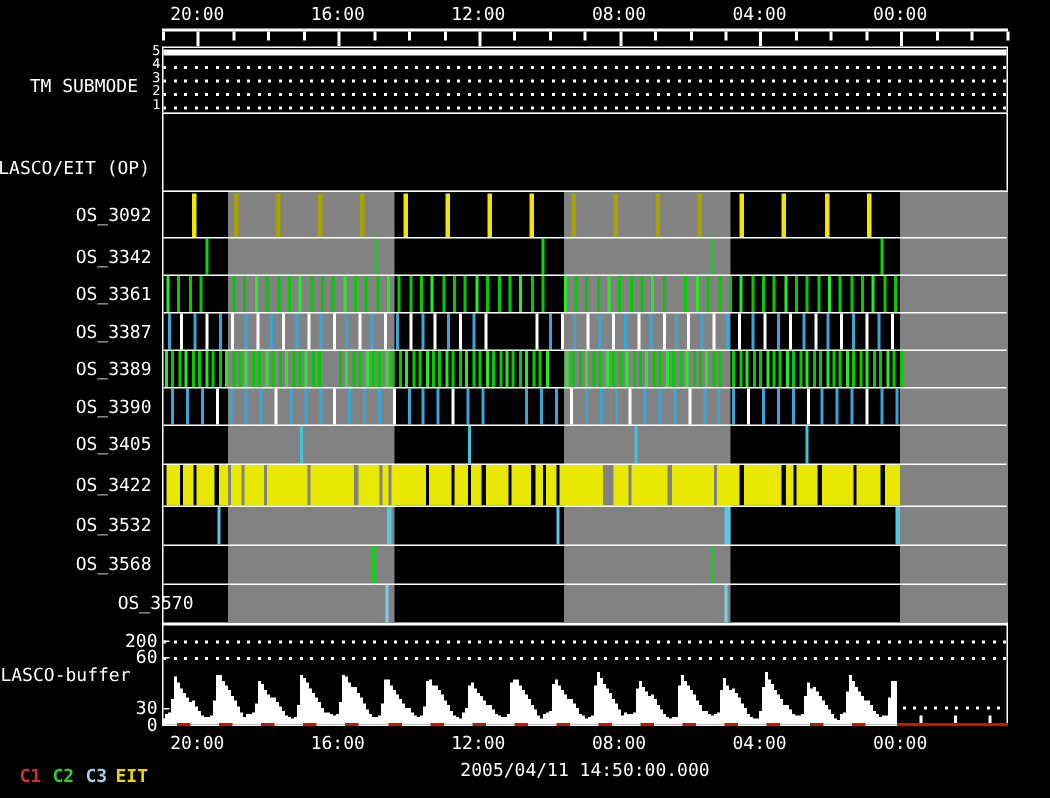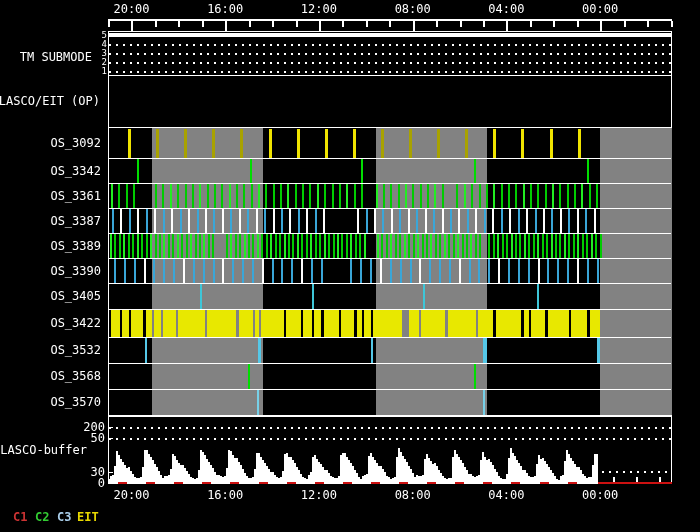--- a/index.html
+++ b/index.html
@@ -5,32 +5,33 @@
   html,body{margin:0;padding:0;background:#000;}
   .screen{position:relative;width:700px;height:532px;background:#000;overflow:hidden;
           font-family:"DejaVu Sans Mono","Liberation Mono",monospace;color:#fff;}
   .abs{position:absolute;}
   .lbl{position:absolute;font-size:12px;line-height:1;white-space:pre;transform:translateY(-50%);}
   .lbl.cx{transform:translate(-50%,-50%);}
   .rlbl{position:absolute;font-size:12px;line-height:1;white-space:pre;transform:translateY(-50%);text-align:right;}
   .panel{position:absolute;border:1px solid #fff;background:#000;box-sizing:border-box;}
   .dotted{position:absolute;height:2px;background:repeating-linear-gradient(90deg,#fff 0 2px,transparent 2px 7px);}
   .tm-label{right:608px;top:57px;}
-  .op-label{right:600px;top:101px;}
+  .op-label{right:600px;top:112px;}
   .buffer-label{right:613px;top:450px;}
   .date-label{left:390px;top:513px;font-size:12px;}
   .legend-item{position:absolute;top:517px;transform:translateY(-50%);font-size:12px;font-weight:bold;}
 </style>
 </head>
 <body>
 
 <div class="screen" id="screen">
   <div class="rlbl tm-label">TM SUBMODE</div>
   <div class="rlbl op-label">LASCO/EIT (OP)</div>
   <div class="rlbl buffer-label">LASCO-buffer</div>
+  <div class="lbl cx date-label">2005/04/11 14:50:00.000</div>
   <span class="legend-item" style="left: 13px; color: rgb(204, 51, 51);">C1</span>
   <span class="legend-item" style="left: 35px; color: rgb(51, 204, 51);">C2</span>
   <span class="legend-item" style="left: 57px; color: rgb(168, 204, 232);">C3</span>
   <span class="legend-item" style="left: 77px; color: rgb(232, 216, 0);">EIT</span>
 <div class="lbl cx" style="left: 131.5px; top: 9px; position: absolute;">20:00</div>
     <div class="lbl cx" style="left: 225.2px; top: 9px; position: absolute;">16:00</div>
     <div class="lbl cx" style="left: 318.9px; top: 9px; position: absolute;">12:00</div>
     <div class="lbl cx" style="left: 412.7px; top: 9px; position: absolute;">08:00</div>
     <div class="lbl cx" style="left: 506.4px; top: 9px; position: absolute;">04:00</div>
     <div class="lbl cx" style="left: 600.1px; top: 9px; position: absolute;">00:00</div>
@@ -414,39 +415,39 @@
     <div class=" abs" style="left: 587px; top: 310px; width: 3px; height: 27px; background: rgb(0, 0, 0); z-index: 3;"></div>
     <div class="rlbl" style="right: 599px; top: 350px; position: absolute;">OS_3532</div>
     <div class=" abs" style="left: 145px; top: 338px; width: 2px; height: 25px; background: rgb(85, 200, 232); z-index: 2;"></div>
     <div class=" abs" style="left: 258px; top: 338px; width: 3px; height: 25px; background: rgb(85, 200, 232); z-index: 2;"></div>
     <div class=" abs" style="left: 371px; top: 338px; width: 2px; height: 25px; background: rgb(85, 200, 232); z-index: 2;"></div>
     <div class=" abs" style="left: 483px; top: 338px; width: 4px; height: 25px; background: rgb(85, 200, 232); z-index: 2;"></div>
     <div class=" abs" style="left: 597px; top: 338px; width: 3px; height: 25px; background: rgb(85, 200, 232); z-index: 2;"></div>
     <div class="rlbl" style="right: 599px; top: 376px; position: absolute;">OS_3568</div>
     <div class=" abs" style="left: 248px; top: 364px; width: 2px; height: 25px; background: rgb(0, 221, 0); z-index: 2;"></div>
     <div class=" abs" style="left: 474px; top: 364px; width: 2px; height: 25px; background: rgb(0, 221, 0); z-index: 2;"></div>
-    <div class="rlbl" style="right: 599px; top: 402px; position: absolute;">OS_3570</div>
+    <div class="rlbl" style="right: 571px; top: 402px; position: absolute;">OS_3570</div>
     <div class=" abs" style="left: 257px; top: 390px; width: 2px; height: 25px; background: rgb(119, 208, 232); z-index: 2;"></div>
     <div class=" abs" style="left: 483px; top: 390px; width: 2px; height: 25px; background: rgb(119, 208, 232); z-index: 2;"></div>
     <div class=" abs" style="left: 109px; top: 158px; width: 562px; height: 1px; background: rgb(255, 255, 255); z-index: 4;"></div>
     <div class=" abs" style="left: 109px; top: 183px; width: 562px; height: 1px; background: rgb(255, 255, 255); z-index: 4;"></div>
     <div class=" abs" style="left: 109px; top: 208px; width: 562px; height: 1px; background: rgb(255, 255, 255); z-index: 4;"></div>
     <div class=" abs" style="left: 109px; top: 233px; width: 562px; height: 1px; background: rgb(255, 255, 255); z-index: 4;"></div>
     <div class=" abs" style="left: 109px; top: 258px; width: 562px; height: 1px; background: rgb(255, 255, 255); z-index: 4;"></div>
     <div class=" abs" style="left: 109px; top: 283px; width: 562px; height: 1px; background: rgb(255, 255, 255); z-index: 4;"></div>
     <div class=" abs" style="left: 109px; top: 309px; width: 562px; height: 1px; background: rgb(255, 255, 255); z-index: 4;"></div>
     <div class=" abs" style="left: 109px; top: 337px; width: 562px; height: 1px; background: rgb(255, 255, 255); z-index: 4;"></div>
     <div class=" abs" style="left: 109px; top: 363px; width: 562px; height: 1px; background: rgb(255, 255, 255); z-index: 4;"></div>
     <div class=" abs" style="left: 109px; top: 389px; width: 562px; height: 1px; background: rgb(255, 255, 255); z-index: 4;"></div>
     <div class="dotted abs" style="left: 109px; top: 427px; width: 562px;"></div>
     <div class="dotted abs" style="left: 109px; top: 438px; width: 562px;"></div>
     <div class="dotted abs" style="left: 602px; top: 471px; width: 68px;"></div>
     <div class="rlbl" style="right: 595px; top: 427px; position: absolute;">200</div>
     <div class=" abs" style="left: 109px; top: 427px; width: 4px; height: 1px; background: rgb(255, 255, 255);"></div>
-    <div class="rlbl" style="right: 595px; top: 438px; position: absolute;">50</div>
+    <div class="rlbl" style="right: 595px; top: 438px; position: absolute;">60</div>
     <div class=" abs" style="left: 109px; top: 438px; width: 4px; height: 1px; background: rgb(255, 255, 255);"></div>
     <div class="rlbl" style="right: 595px; top: 472px; position: absolute;">30</div>
     <div class=" abs" style="left: 109px; top: 472px; width: 4px; height: 1px; background: rgb(255, 255, 255);"></div>
     <div class="rlbl" style="right: 595px; top: 483px; position: absolute;">0</div>
     <div class=" abs" style="left: 109px; top: 483px; width: 4px; height: 1px; background: rgb(255, 255, 255);"></div>
     <div class=" abs" style="left: 108px; top: 479.075px; width: 2px; height: 3.925px; background: rgb(255, 255, 255); z-index: 2;"></div>
     <div class=" abs" style="left: 110px; top: 475.718px; width: 2px; height: 7.28226px; background: rgb(255, 255, 255); z-index: 2;"></div>
     <div class=" abs" style="left: 112px; top: 474.781px; width: 2px; height: 8.21885px; background: rgb(255, 255, 255); z-index: 2;"></div>
     <div class=" abs" style="left: 114px; top: 466.064px; width: 2px; height: 16.9365px; background: rgb(255, 255, 255); z-index: 2;"></div>
     <div class=" abs" style="left: 116px; top: 451.422px; width: 2px; height: 31.5782px; background: rgb(255, 255, 255); z-index: 2;"></div>

